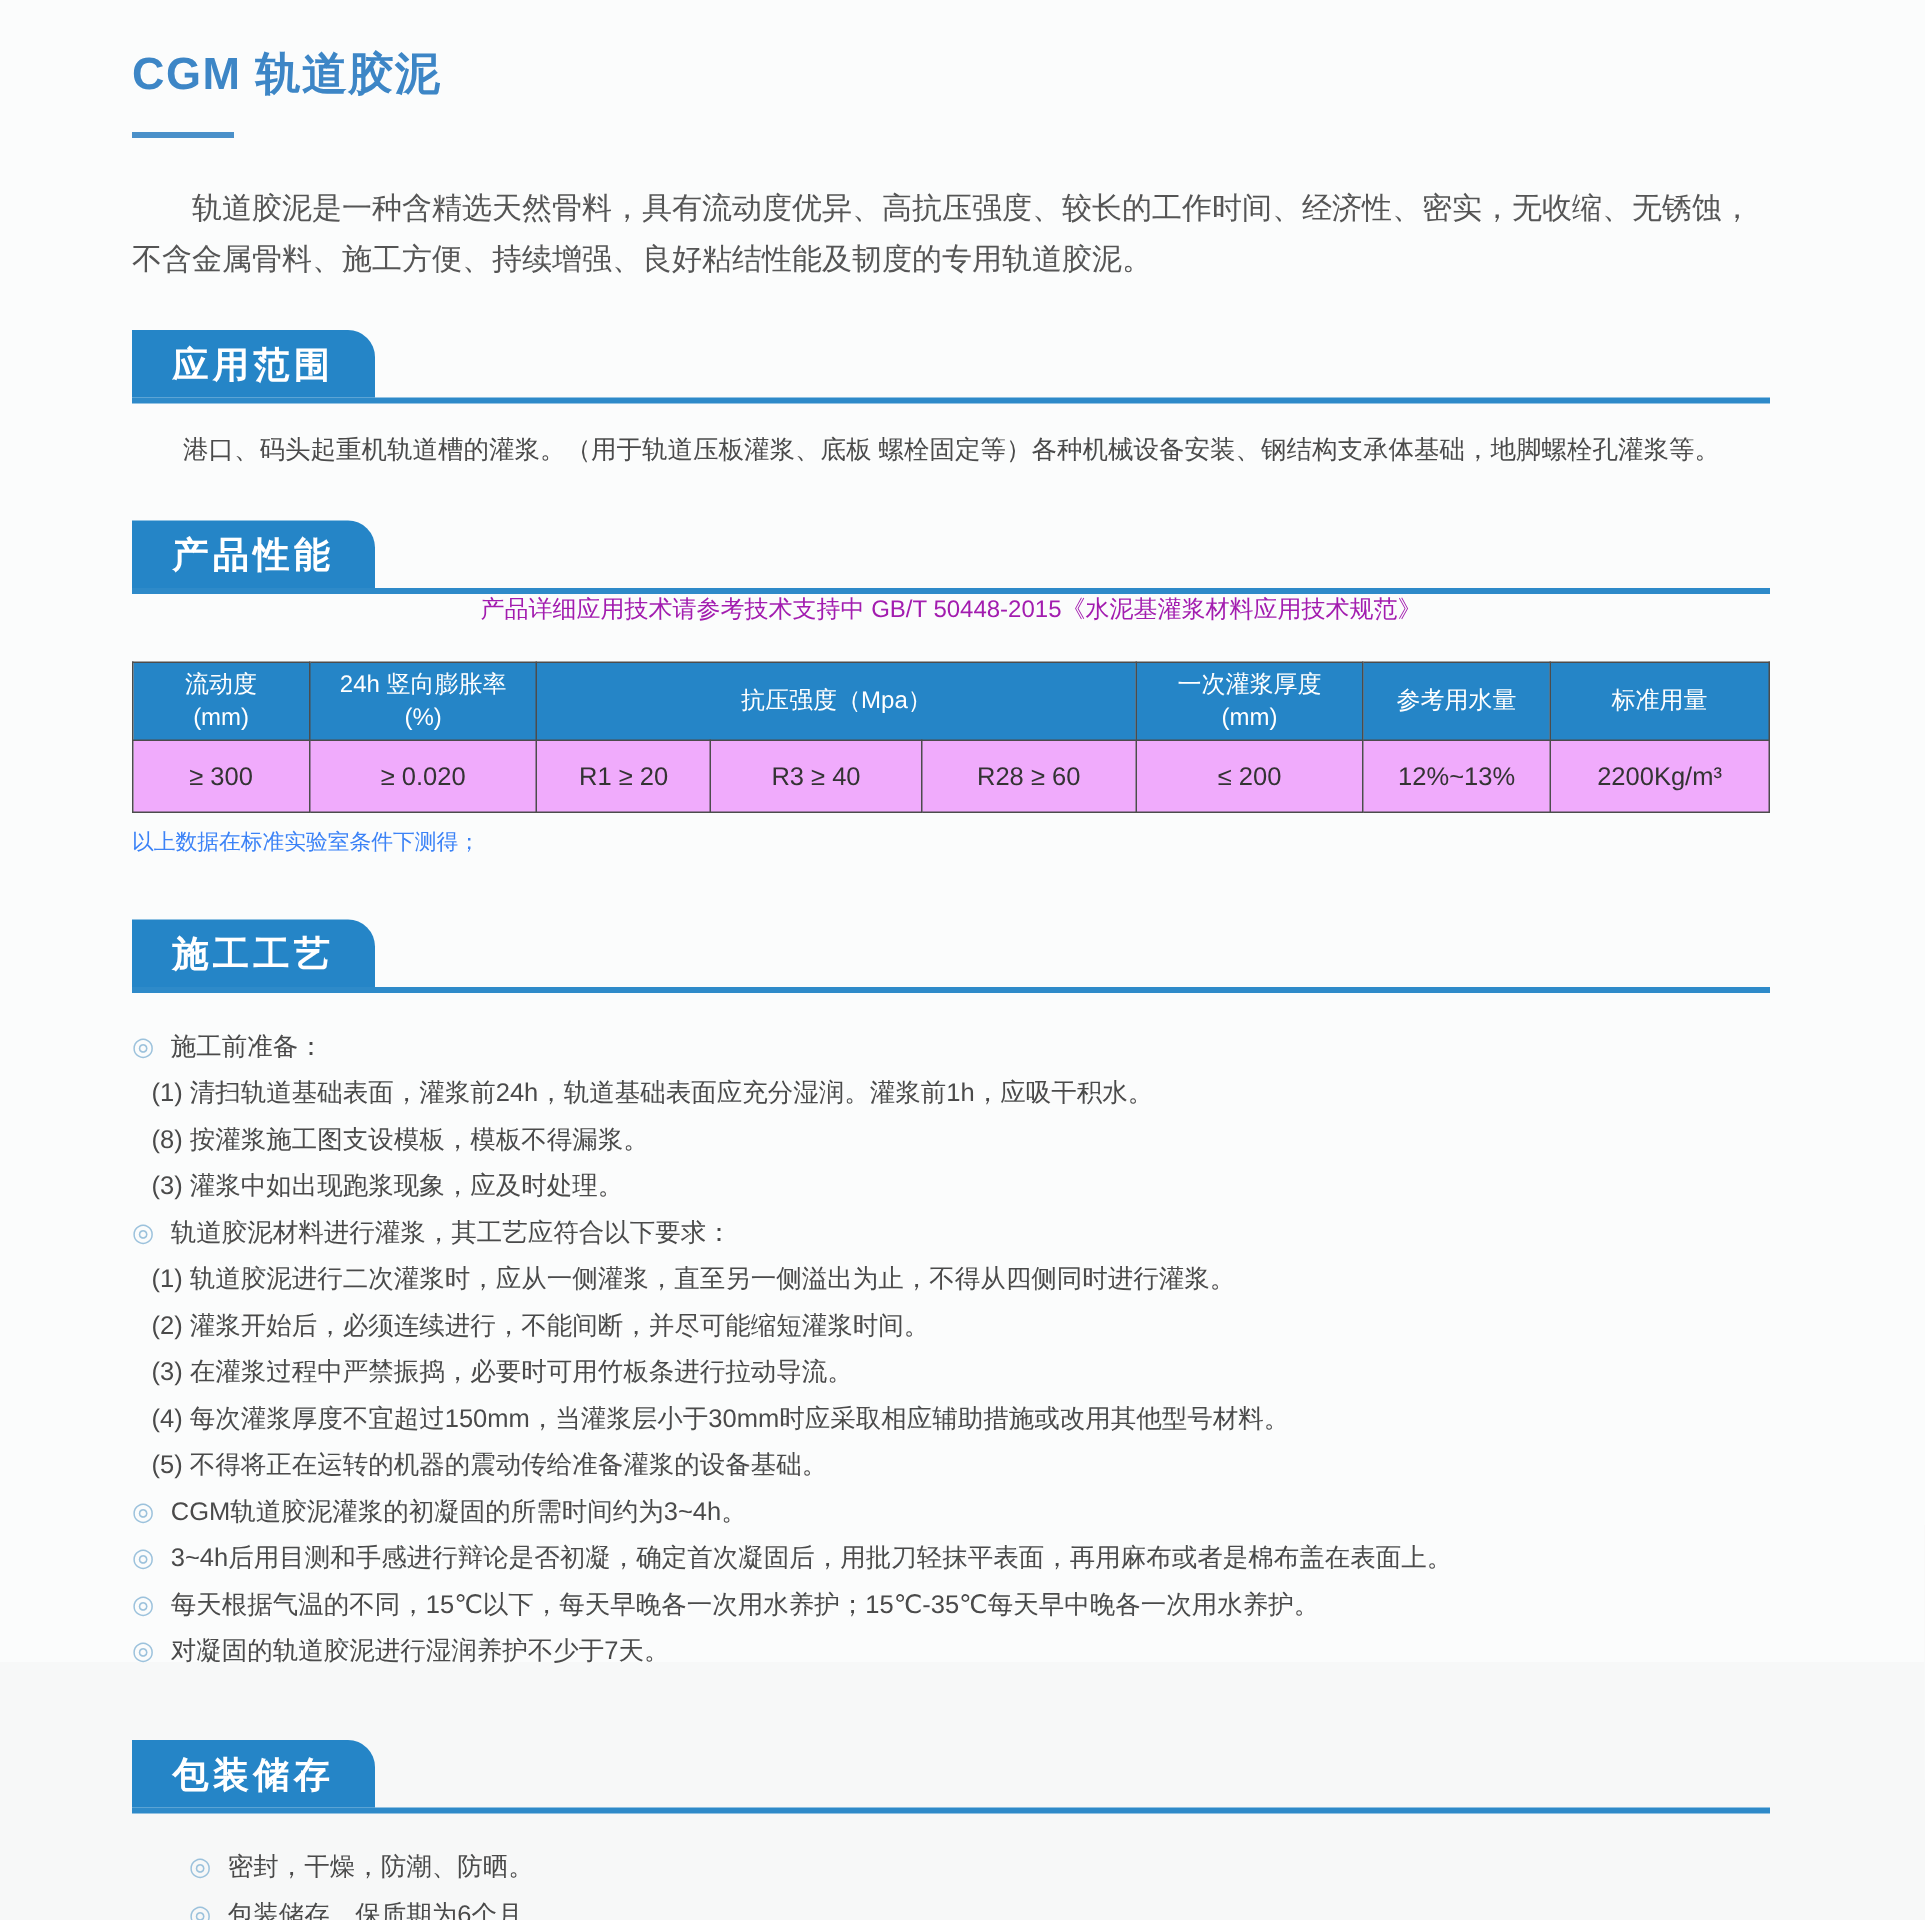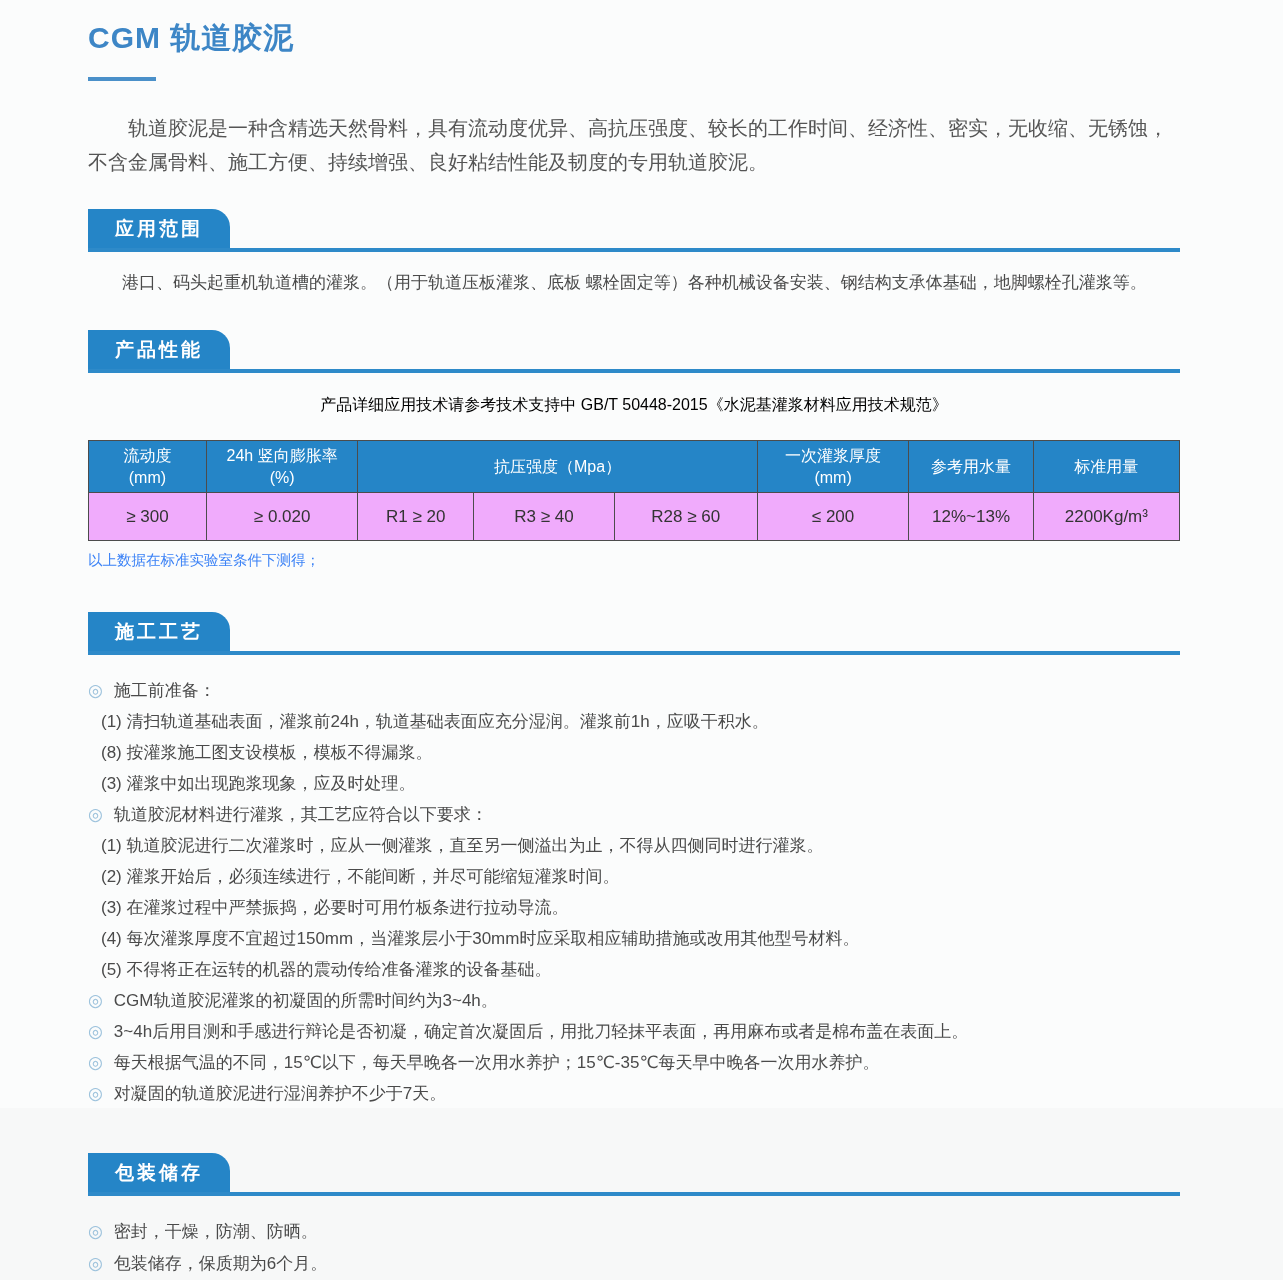--- a/index.html
+++ b/index.html
@@ -6,21 +6,21 @@
   html, body { background: #f7f8f8; }
   body {
     width: 1283px; height: 1280px;
     font-family: "Liberation Sans", "DejaVu Sans", sans-serif;
     color: #4a4a4a;
     overflow: hidden;
   }
   .page {
     width: 1283px; height: 1108px;
     background: #fbfcfc;
-    padding: 18px 103px 20px 88px;
+    padding: 29px 103px 20px 88px;
   }
   
   .doc-title {
     font-size: 30px; font-weight: bold;
     color: #3d86c6;
     letter-spacing: 1px;
   }
   .title-underline {
     width: 68px; height: 4px;
     background: #4a90c9;
@@ -33,40 +33,39 @@
     text-indent: 2em;
     color: #555;
   }
   
   .section { margin-top: 30px; }
   .sec-head { width: 100%; }
   .sec-tab {
     display: inline-block;
     background: #2585c7;
     color: #ffffff;
-    font-size: 19px; font-weight: bold;
+    font-size: 24px; font-weight: bold;
     letter-spacing: 3px;
     padding: 7px 27px 6px 27px;
     border-radius: 0 18px 0 0;
     vertical-align: bottom;
   }
   .sec-rule { height: 4px; background: #2e8ac9; }
   .sec-body {
     margin-top: 16px;
     font-size: 17px; line-height: 30px;
     text-indent: 2em;
     color: #4a4a4a;
   }
   
   .section-performance { margin-top: 32px; }
   .perf-note {
-    margin-top: 22px;
     text-align: center;
     font-size: 16px;
-    color: #000000;
+    color: #a21caf;
   }
   table.perf-table {
     margin-top: 24px;
     width: 100%;
     border-collapse: collapse;
     table-layout: fixed;
     text-align: center;
   }
   .perf-table th, .perf-table td {
     border: 1px solid #4c4c4c;
@@ -101,21 +100,21 @@
     color: #4a4a4a;
     white-space: nowrap;
   }
   .item-list li.sub { padding-left: 13px; }
   .ring {
     color: #9cc2dc;
     font-size: 17px;
     margin-right: 11px;
   }
   .section-storage { margin-top: 44px; }
-  .section-storage .item-list li { line-height: 31.5px; }
+  .section-storage .item-list li { line-height: 31.5px; margin-left: 38px; }
 </style>
 </head>
 <body>
 
 <div class="page">
 
   <h1 class="doc-title">CGM 轨道胶泥</h1>
   <div class="title-underline"></div>
 
   <p class="intro">轨道胶泥是一种含精选天然骨料，具有流动度优异、高抗压强度、较长的工作时间、经济性、密实，无收缩、无锈蚀，不含金属骨料、施工方便、持续增强、良好粘结性能及韧度的专用轨道胶泥。</p>

